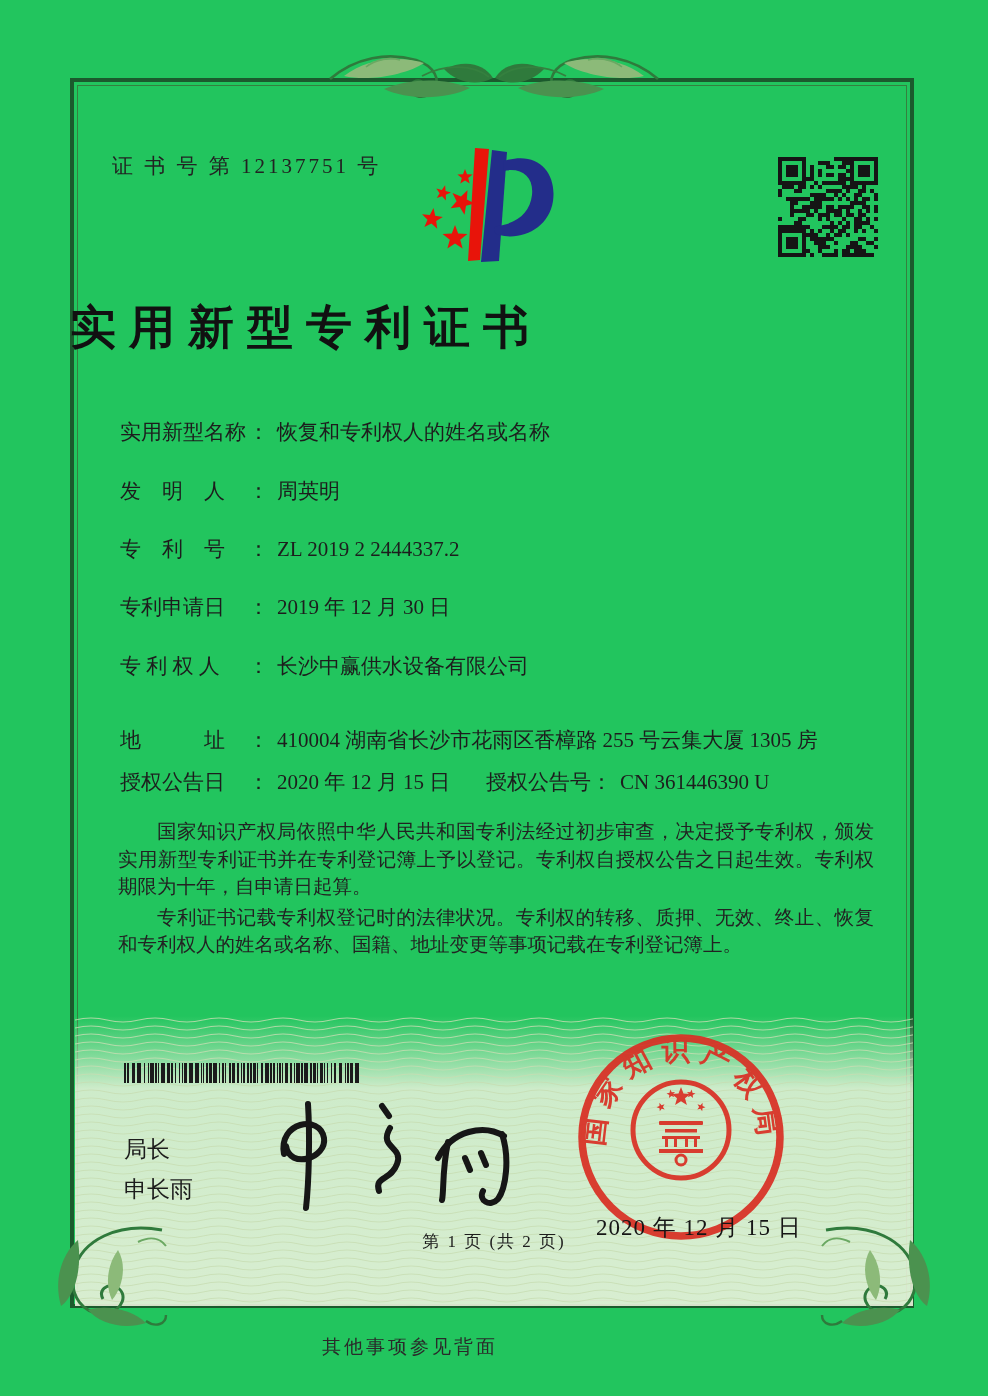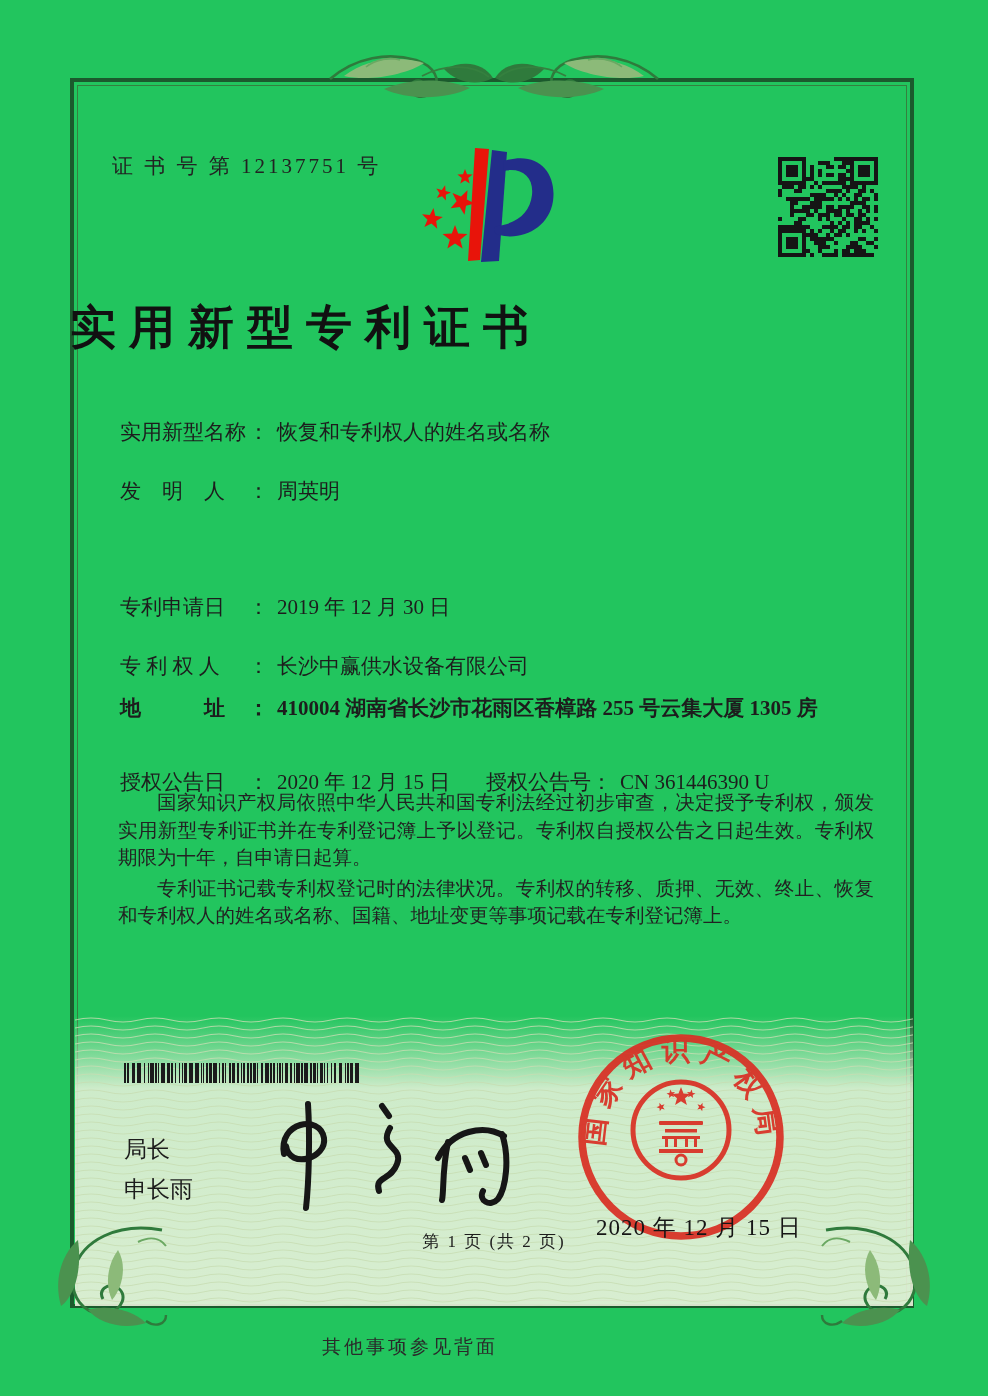--- a/index.html
+++ b/index.html
@@ -21,21 +21,21 @@
   
   .title{left:70px;top:297px;width:848px;font-size:46px;
          font-weight:bold;letter-spacing:13px;color:#111;}
   
   .field-row{left:120px;height:32px;font-size:21px;line-height:32px;white-space:nowrap;}
   .flabel{display:inline-block;min-width:128px;color:#1d1d1d;}
   .fcolon{padding-right:8px;}
   .fvalue{color:#1d1d1d;}
   .grant-no-pair{position:absolute;left:366px;top:0;}
   
-  .body-text{left:118px;top:789px;width:756px;font-size:19.5px;line-height:27.6px;
+  .body-text{left:118px;top:818px;width:756px;font-size:19.5px;line-height:27.6px;
              text-align:justify;color:#222;}
   .body-text p{margin:0 0 3px 0;text-indent:2em;}
   
   .signer-title{left:124px;top:1134px;font-size:23px;
                 font-family:"Liberation Sans","DejaVu Sans",sans-serif;font-weight:500;}
   .signer-name{left:124px;top:1174px;font-size:23px;
                font-family:"Liberation Sans","DejaVu Sans",sans-serif;font-weight:500;}
   
   .seal-date{left:596px;top:1212px;font-size:23px;color:#151515;letter-spacing:1px;}
   
@@ -446,27 +446,30 @@
   </svg>
 
   <div class="abs title">实用新型专利证书</div>
 
   <div class="abs field-row" style="top:416px;">
     <span class="flabel">实用新型名称</span><span class="fcolon">：</span><span class="fvalue">恢复和专利权人的姓名或名称</span>
   </div>
   <div class="abs field-row" style="top:475px;">
     <span class="flabel">发　明　人</span><span class="fcolon">：</span><span class="fvalue">周英明</span>
   </div>
+  <div class="abs field-row" style="top:533px;">
+    <span class="flabel">专　利　号</span><span class="fcolon">：</span><span class="fvalue">ZL 2019 2 2444337.2</span>
+  </div>
   <div class="abs field-row" style="top:591px;">
     <span class="flabel">专利申请日</span><span class="fcolon">：</span><span class="fvalue">2019 年 12 月 30 日</span>
   </div>
   <div class="abs field-row" style="top:650px;">
     <span class="flabel">专 利 权 人</span><span class="fcolon">：</span><span class="fvalue">长沙中赢供水设备有限公司</span>
   </div>
-  <div class="abs field-row" style="top:692px;font-weight:bold;">
+  <div class="abs field-row" style="top:724px;">
     <span class="flabel">地　　　址</span><span class="fcolon">：</span><span class="fvalue">410004 湖南省长沙市花雨区香樟路 255 号云集大厦 1305 房</span>
   </div>
   <div class="abs field-row" style="top:766px;">
     <span class="flabel">授权公告日</span><span class="fcolon">：</span><span class="fvalue">2020 年 12 月 15 日</span>
     <span class="grant-no-pair">
       <span class="flabel" style="min-width:0;">授权公告号</span><span class="fcolon">：</span><span class="fvalue">CN 361446390 U</span>
     </span>
   </div>
 
   <div class="abs body-text">

